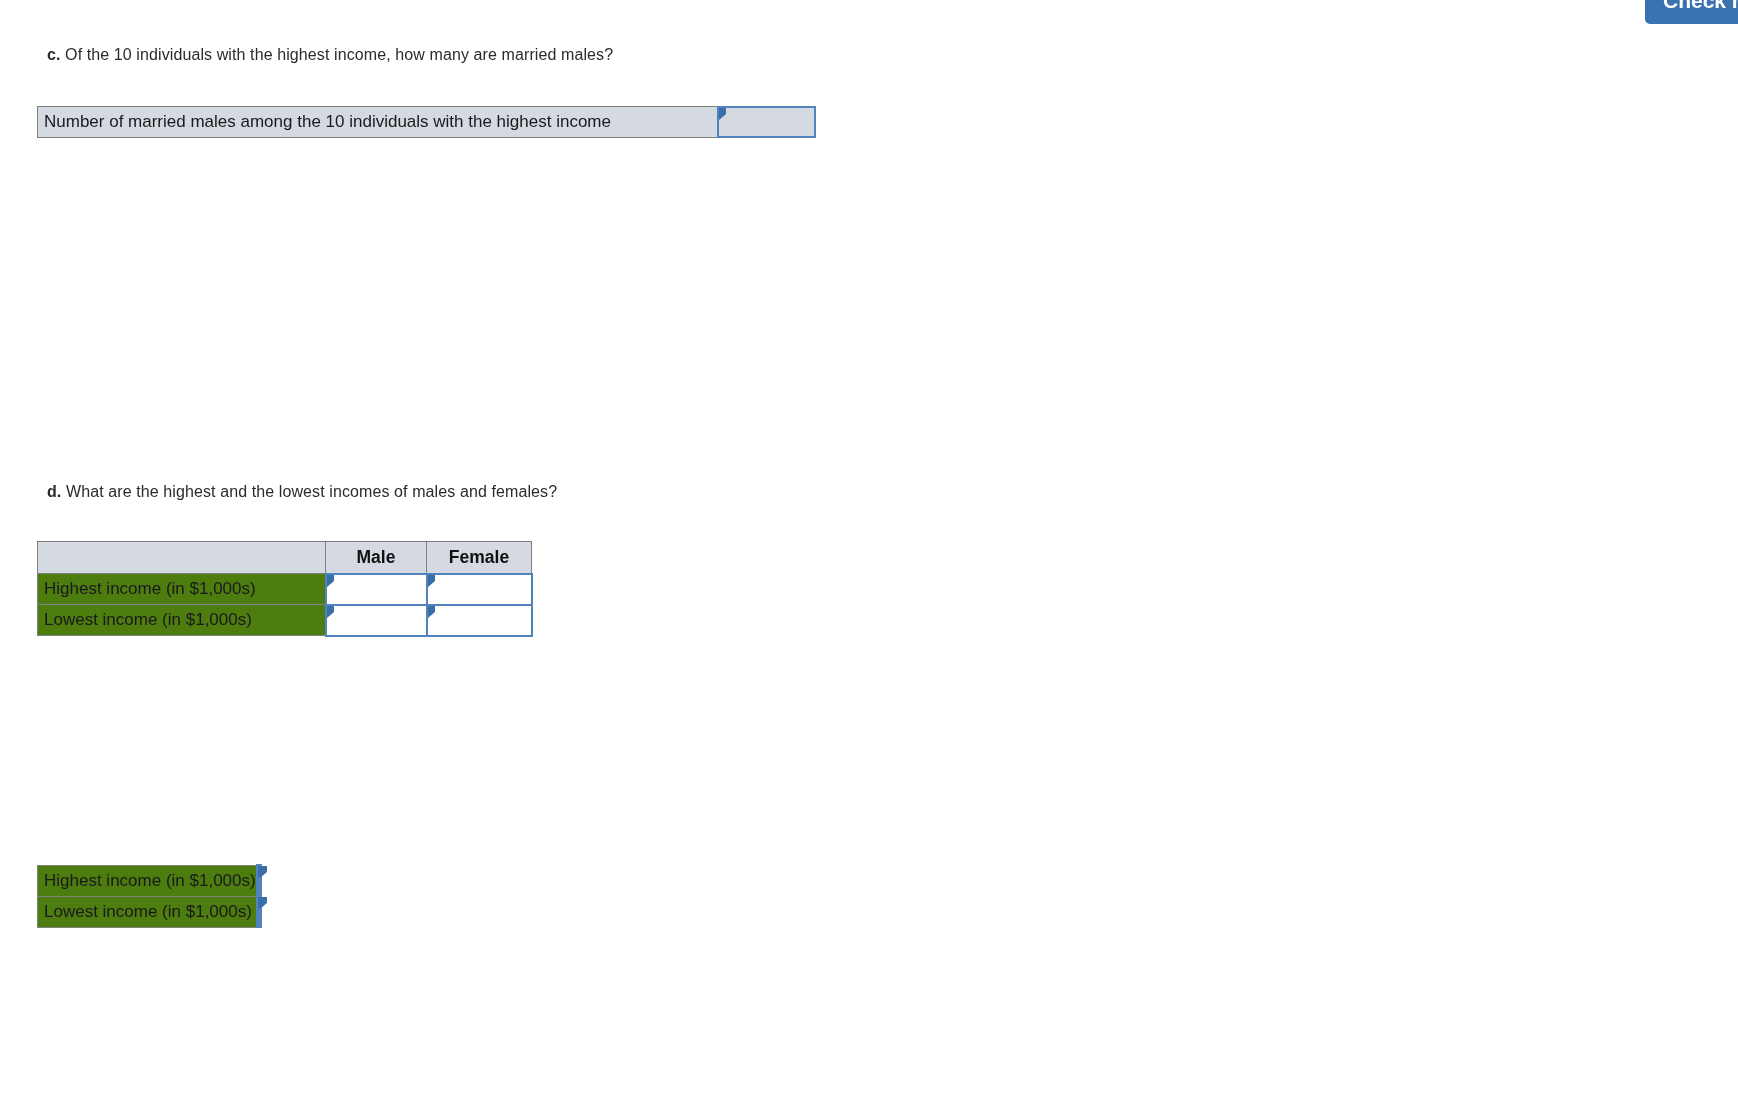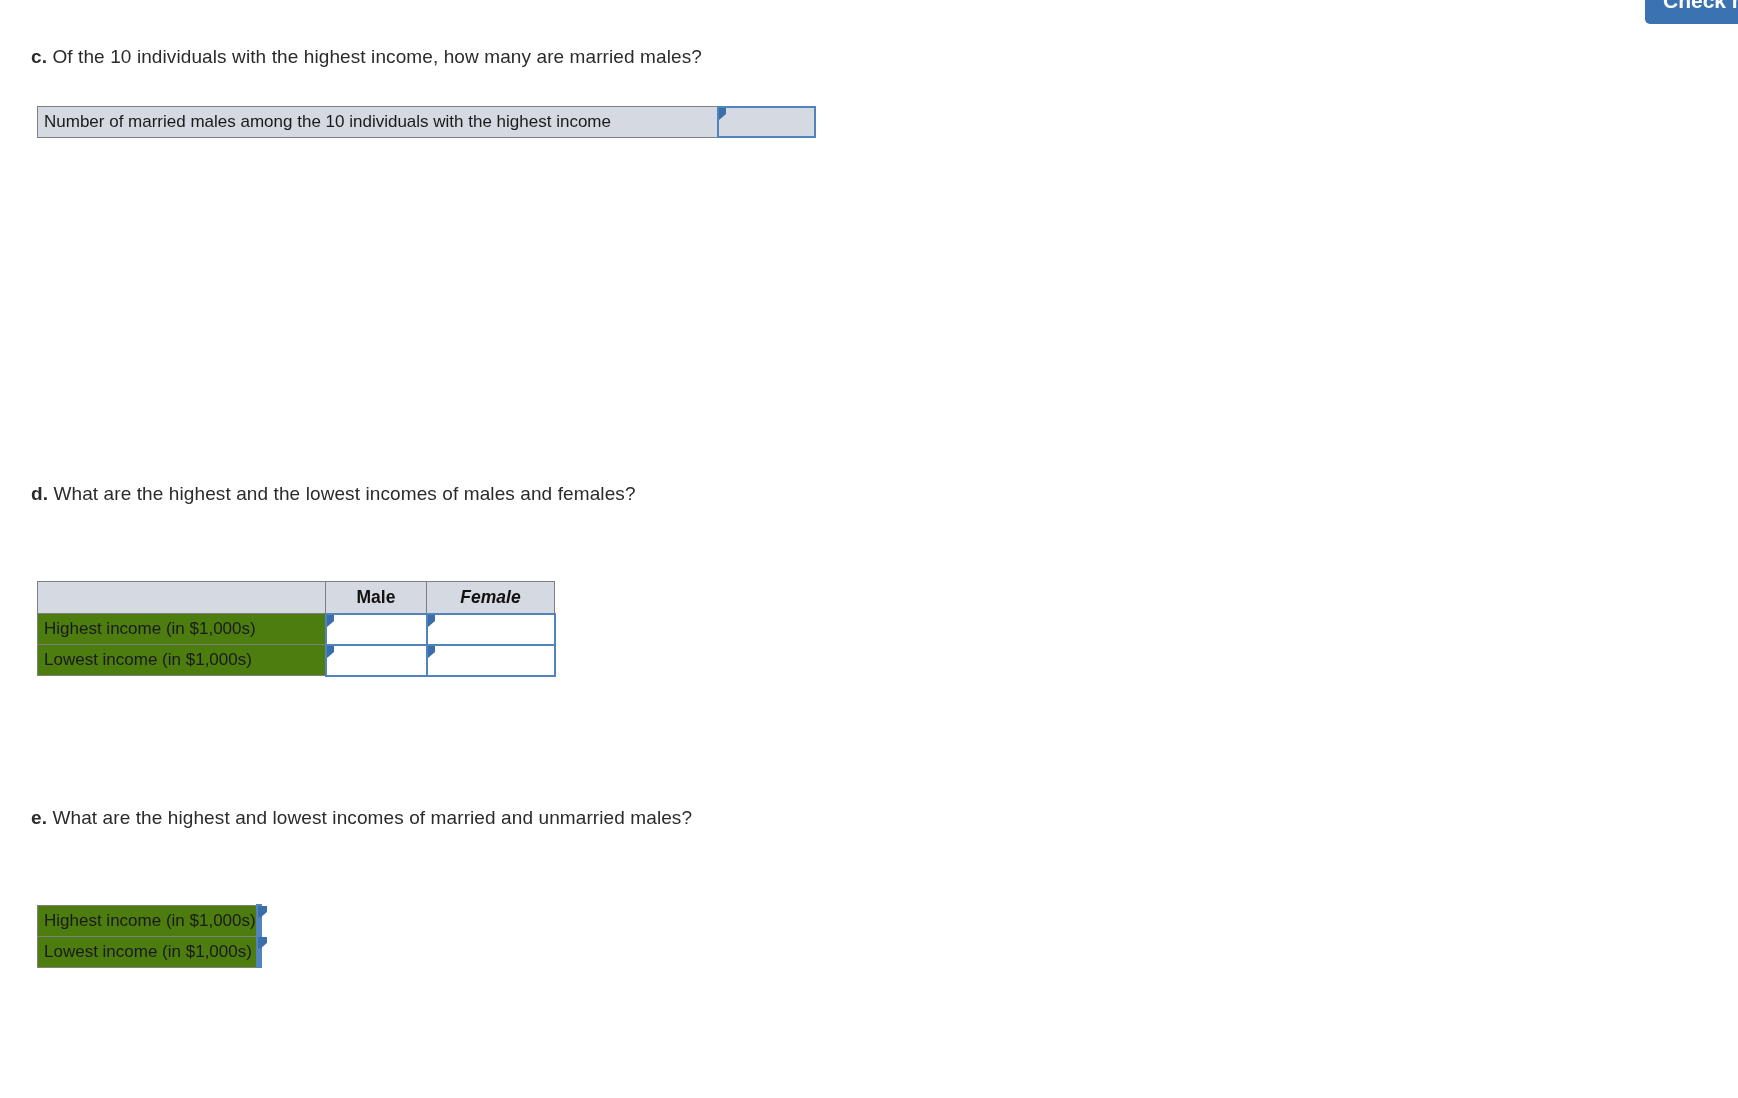--- a/index.html
+++ b/index.html
@@ -28,25 +28,26 @@
     font-weight: bold;
     line-height: 46px;
     white-space: nowrap;
     text-align: center;
     cursor: pointer;
   }
 
   
   .qheading {
     position: absolute;
-    font-size: 19px;
+    font-size: 16px;
     color: #2b2b2b;
     font-weight: 400;
     letter-spacing: 0.1px;
     white-space: nowrap;
+    margin-left: 16px;
   }
   .qheading .lbl { font-weight: bold; }
 
   
   .c-strip {
     position: absolute;
     display: flex;
     align-items: stretch;
     height: 32px;
   }
@@ -79,21 +80,20 @@
     border-left: 7px solid #3a6ea8;
     border-right: 0;
   }
 
   
   .atable {
     position: absolute;
     border-collapse: collapse;
     font-size: 17px;
     color: #1a1a1a;
-    margin-top: 40px;
   }
   .atable td, .atable th { padding: 0; }
   .atable .hdr {
     background: #d5d9e2;
     border: 1px solid #7f7f7f;
     height: 32px;
     font-weight: bold;
     font-size: 17.5px;
     color: #111;
     text-align: center;
@@ -151,39 +151,35 @@
   <div class="qheading" style="top:483px; left:31px;text-align:center;">
     <span class="lbl">d. </span>
     <span>What are the highest and the lowest incomes of males and females?</span>
   </div>
 
   <table class="atable" style="top:541px; left:37px;">
     <tbody>
         <tr>
       <td class="hdr-blank" style="width:288px;"></td>
       <td class="hdr" style="width:101px;">Male</td>
-      <td class="hdr" style="width:128px;font-style:italic;">Female</td>
+      <td class="hdr" style="width:105px;">Female</td>
     </tr>
     <tr>
       <td class="rowlbl">Highest income (in $1,000s)</td>
       <td class="cellinput"></td>
       <td class="cellinput"></td>
     </tr>
     <tr>
       <td class="rowlbl">Lowest income (in $1,000s)</td>
       <td class="cellinput"></td>
       <td class="cellinput"></td>
     </tr>
   </tbody>
     </table>
 
-  <div class="qheading" style="top:807px; left:31px;">
-    <span class="lbl">e. </span>
-    <span>What are the highest and lowest incomes of married and unmarried males?</span>
-  </div>
 
   <table class="atable" style="top:864px; left:37px;">
     <tbody>
     <tr>
       <td class="rowlbl">Highest income (in $1,000s)</td>
       <td class="cellinput"></td>
       <td class="cellinput"></td>
     </tr>
     <tr>
       <td class="rowlbl">Lowest income (in $1,000s)</td>

